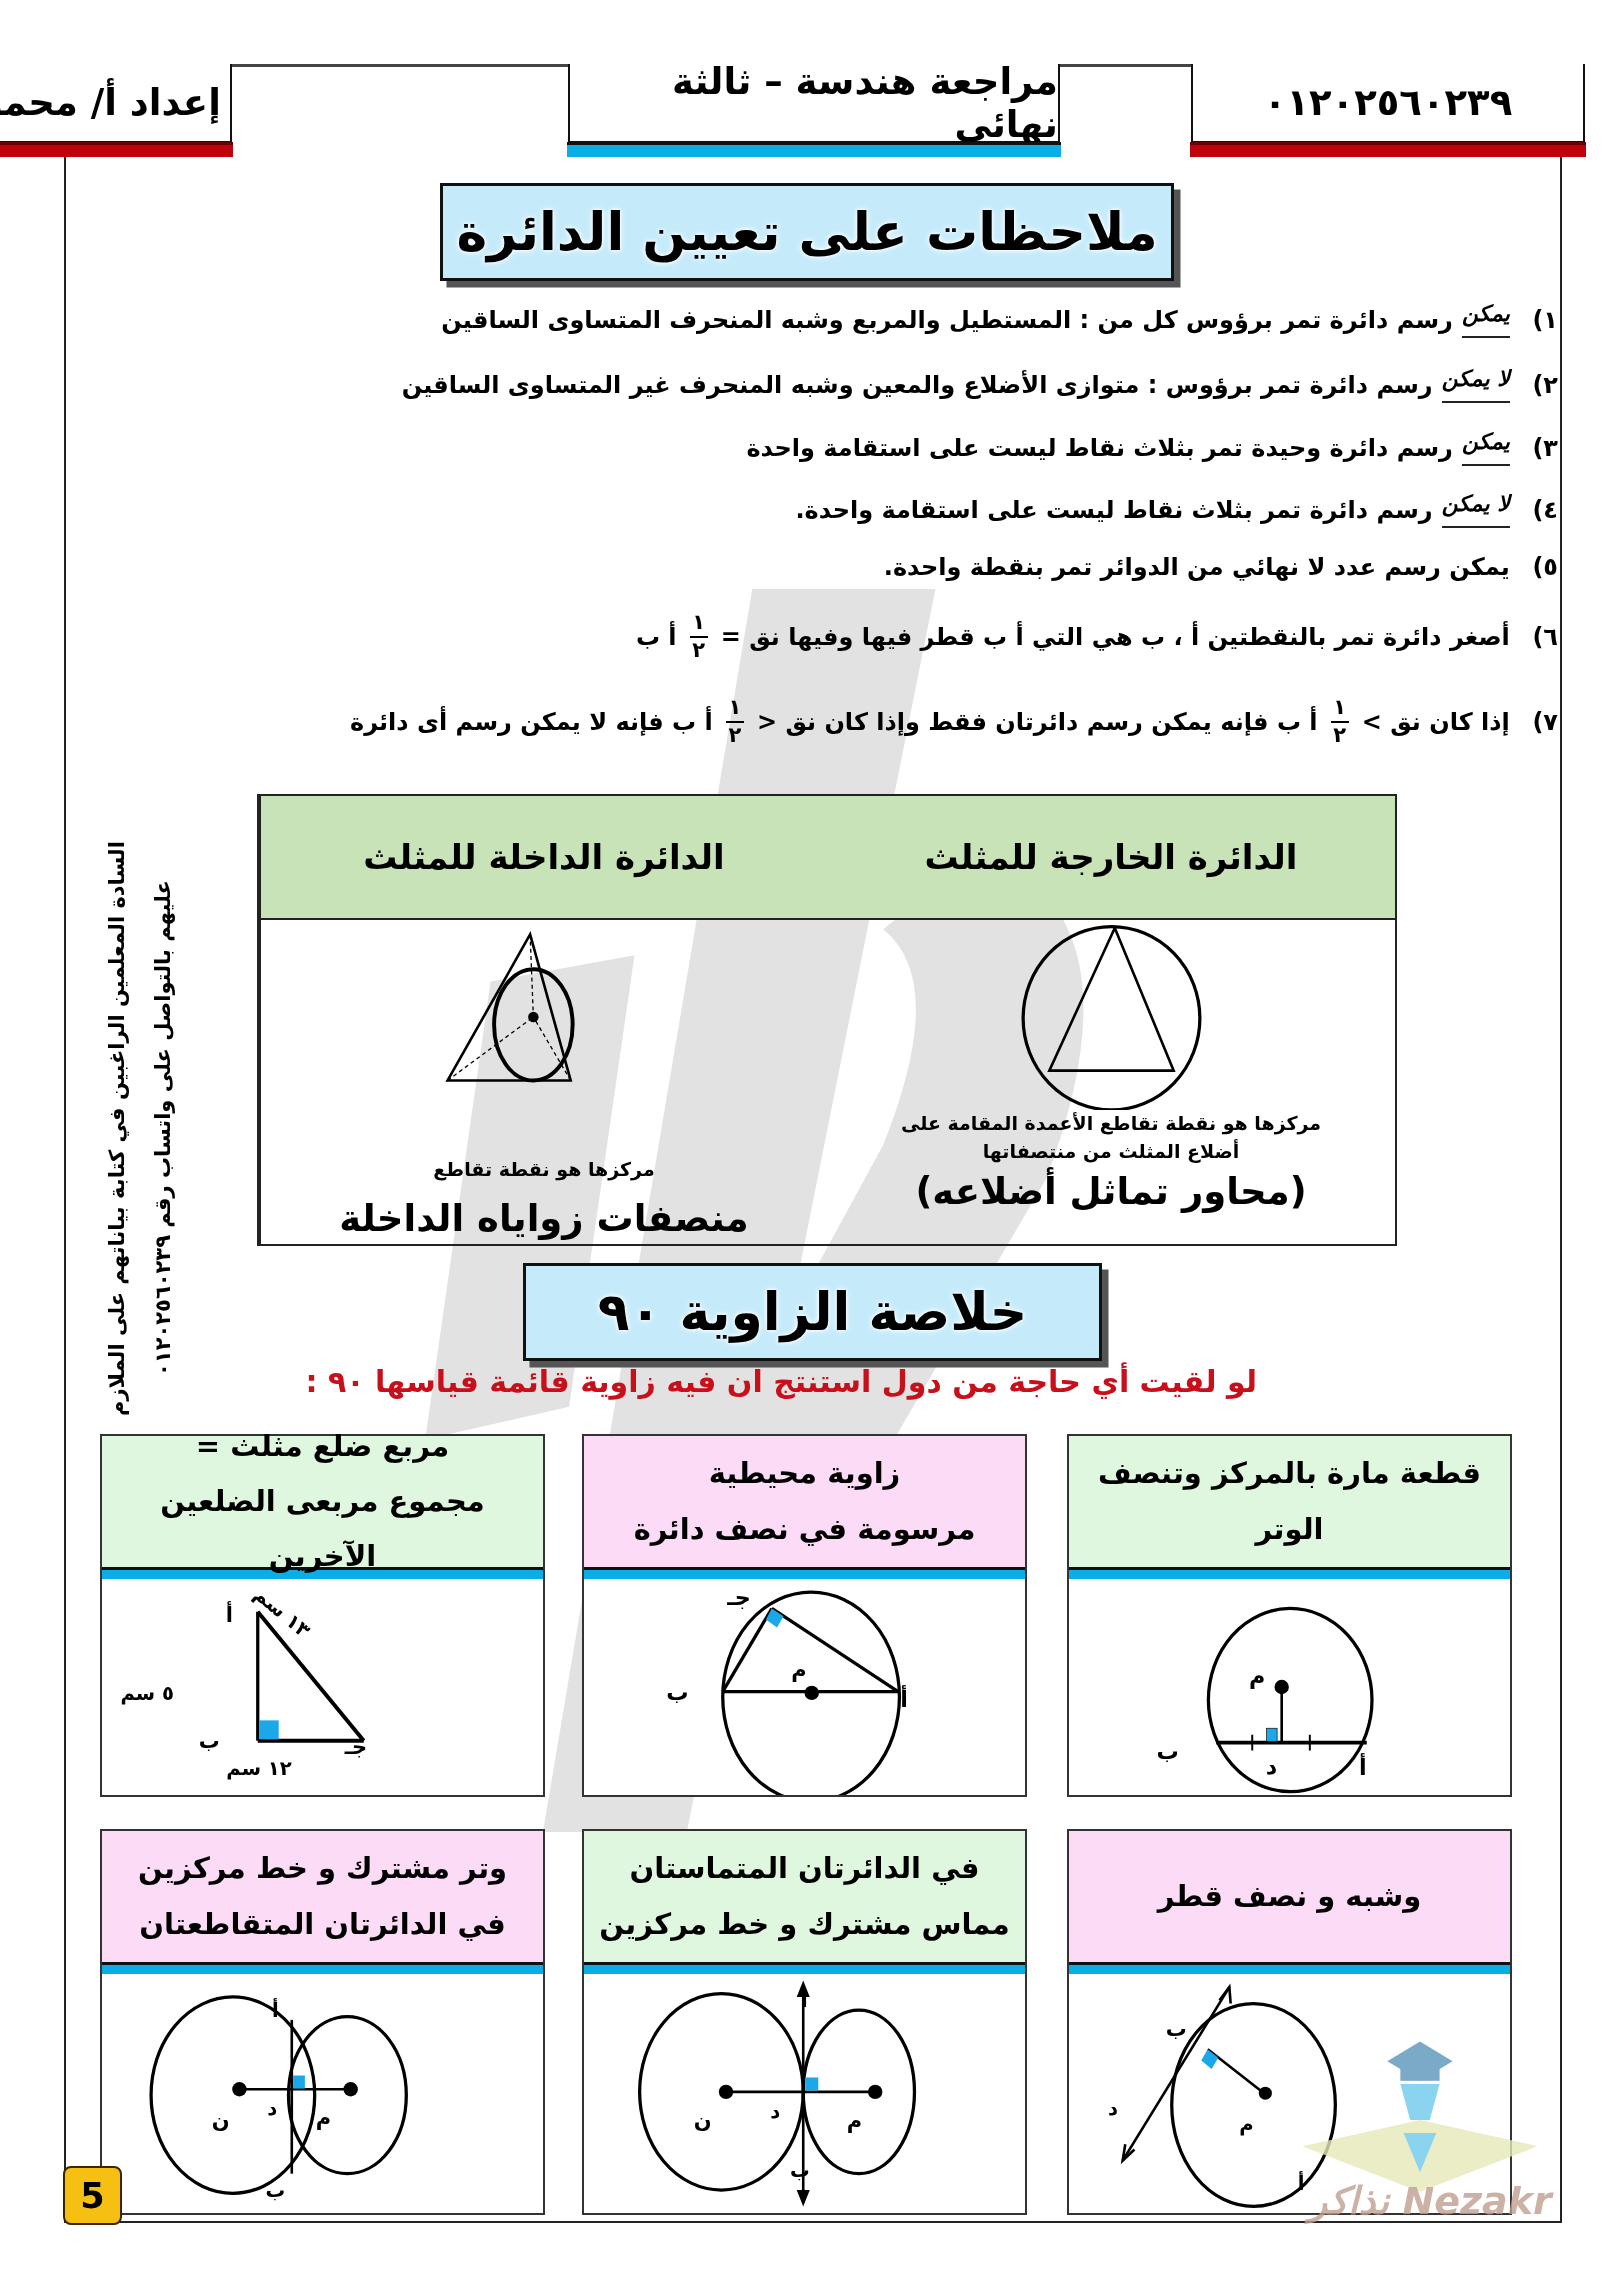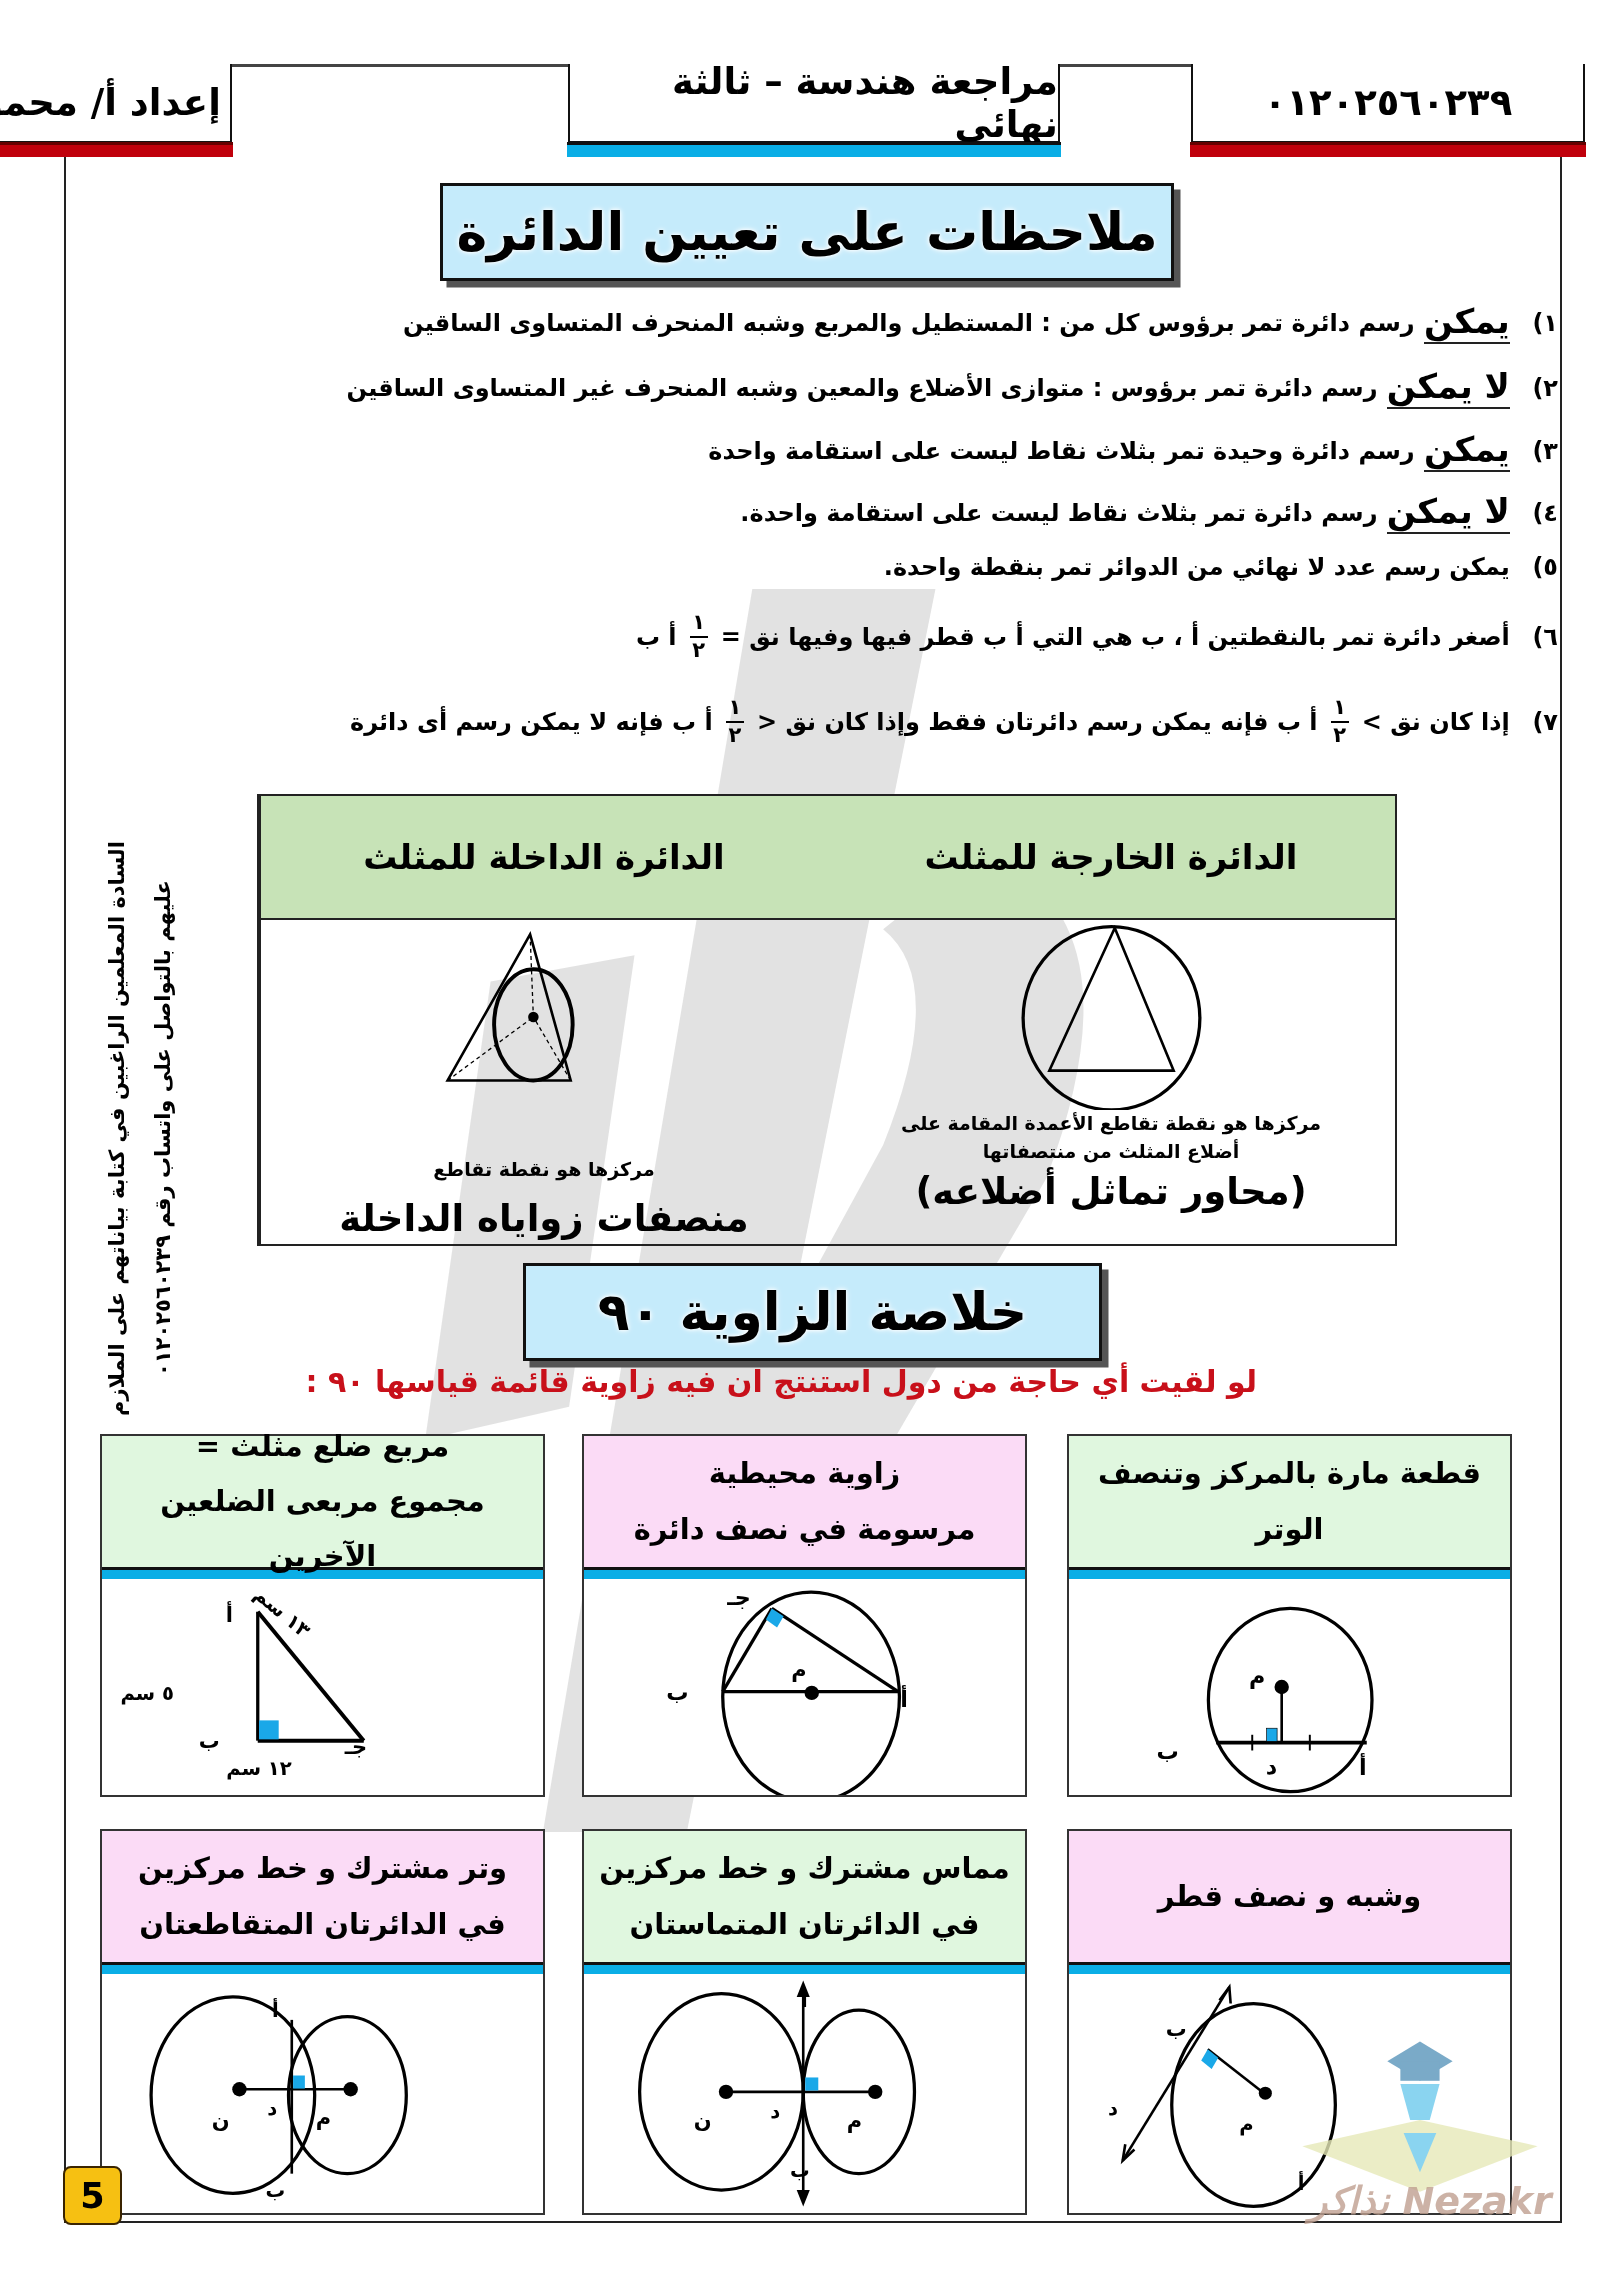--- a/index.html
+++ b/index.html
@@ -19,21 +19,21 @@
 
   
   .banner { position: absolute; background: #c5ebfb; border: 3.3px solid #111; box-shadow: 6.5px 6.5px 0 #555; display: flex; align-items: center; justify-content: center; font-weight: 900; font-size: 52px; text-shadow: 0 0 3.9px #fff, 0 0 6.5px #fff; }
   .banner-1 { left: 440px; top: 183px; width: 734px; height: 98px; }
   .banner-2 { left: 523px; top: 1263px; width: 579px; height: 98px; }
 
   
   .notes { position: absolute; right: 65px; top: 301px; width: 1407px; }
   .note { position: absolute; right: 0; font-weight: bold; font-size: 24px; white-space: nowrap; display: flex; align-items: center; gap: 9.2px; }
   .note .num { min-width: 39px; }
-  .note .kw { font-size: 34px; border-bottom: 2.6px solid #222; padding-bottom: 1px; }
+  .note .kw { font-size: 22px; border-bottom: 2.6px solid #222; padding-bottom: 10px; font-style: italic; }
   .frac { display: inline-flex; flex-direction: column; align-items: center; font-size: 21px; line-height: 1; margin: 0 3.9px; vertical-align: middle; }
   .frac .top { border-bottom: 2px solid #000; padding: 0 2.6px 2.6px; }
   .frac .bot { padding-top: 2.6px; }
 
   
   .ctable { position: absolute; left: 257px; top: 794px; width: 1140px; height: 452px; border: 2.6px solid #222; display: grid; grid-template-columns: 1fr 1fr; grid-template-rows: 124px 1fr; }
   .ctable .th { background: #c7e3b7; display: flex; align-items: center; justify-content: center; font-weight: 900; font-size: 34px; border-bottom: 2.6px solid #222; }
   .ctable .cell { position: relative; display: flex; flex-direction: column; align-items: center; }
   .ctable .th.right, .ctable .cell.right { border-left: 2.6px solid #222; }
   .cell-txt { font-weight: bold; font-size: 19px; line-height: 1.45; }
@@ -263,22 +263,22 @@
       <text x="180" y="95" font-size="32" font-weight="bold" font-family="DejaVu Sans, sans-serif">ب</text>
       <text x="282" y="240" font-size="30" font-weight="bold" font-family="DejaVu Sans, sans-serif">م</text>
       <text x="75" y="215" font-size="30" font-weight="bold" font-family="DejaVu Sans, sans-serif">د</text>
       <text x="360" y="330" font-size="30" font-weight="bold" font-family="DejaVu Sans, sans-serif">أ</text>
     </svg>
   </div>
 </div>
 
 <div class="card c-r2 c-b">
   <div class="chead green">
+    <span>في الدائرتان المتماستان</span>
     <span>مماس مشترك   و   خط مركزين</span>
-    <span>في الدائرتان المتماستان</span>
   </div>
   <div class="cbar"></div>
   <div class="cbody">
     <svg width="445" height="239" viewBox="0 0 680 365">
       <ellipse cx="210" cy="180" rx="125" ry="150" fill="none" stroke="#000" stroke-width="5"></ellipse>
       <ellipse cx="420" cy="180" rx="85" ry="125" fill="none" stroke="#000" stroke-width="5"></ellipse>
       <line x1="335" y1="20" x2="335" y2="345" stroke="#000" stroke-width="4"></line>
       <polygon points="335,10 325,35 345,35" fill="#000"></polygon>
       <polygon points="335,355 325,330 345,330" fill="#000"></polygon>
       <line x1="217" y1="180" x2="445" y2="180" stroke="#000" stroke-width="4"></line>

